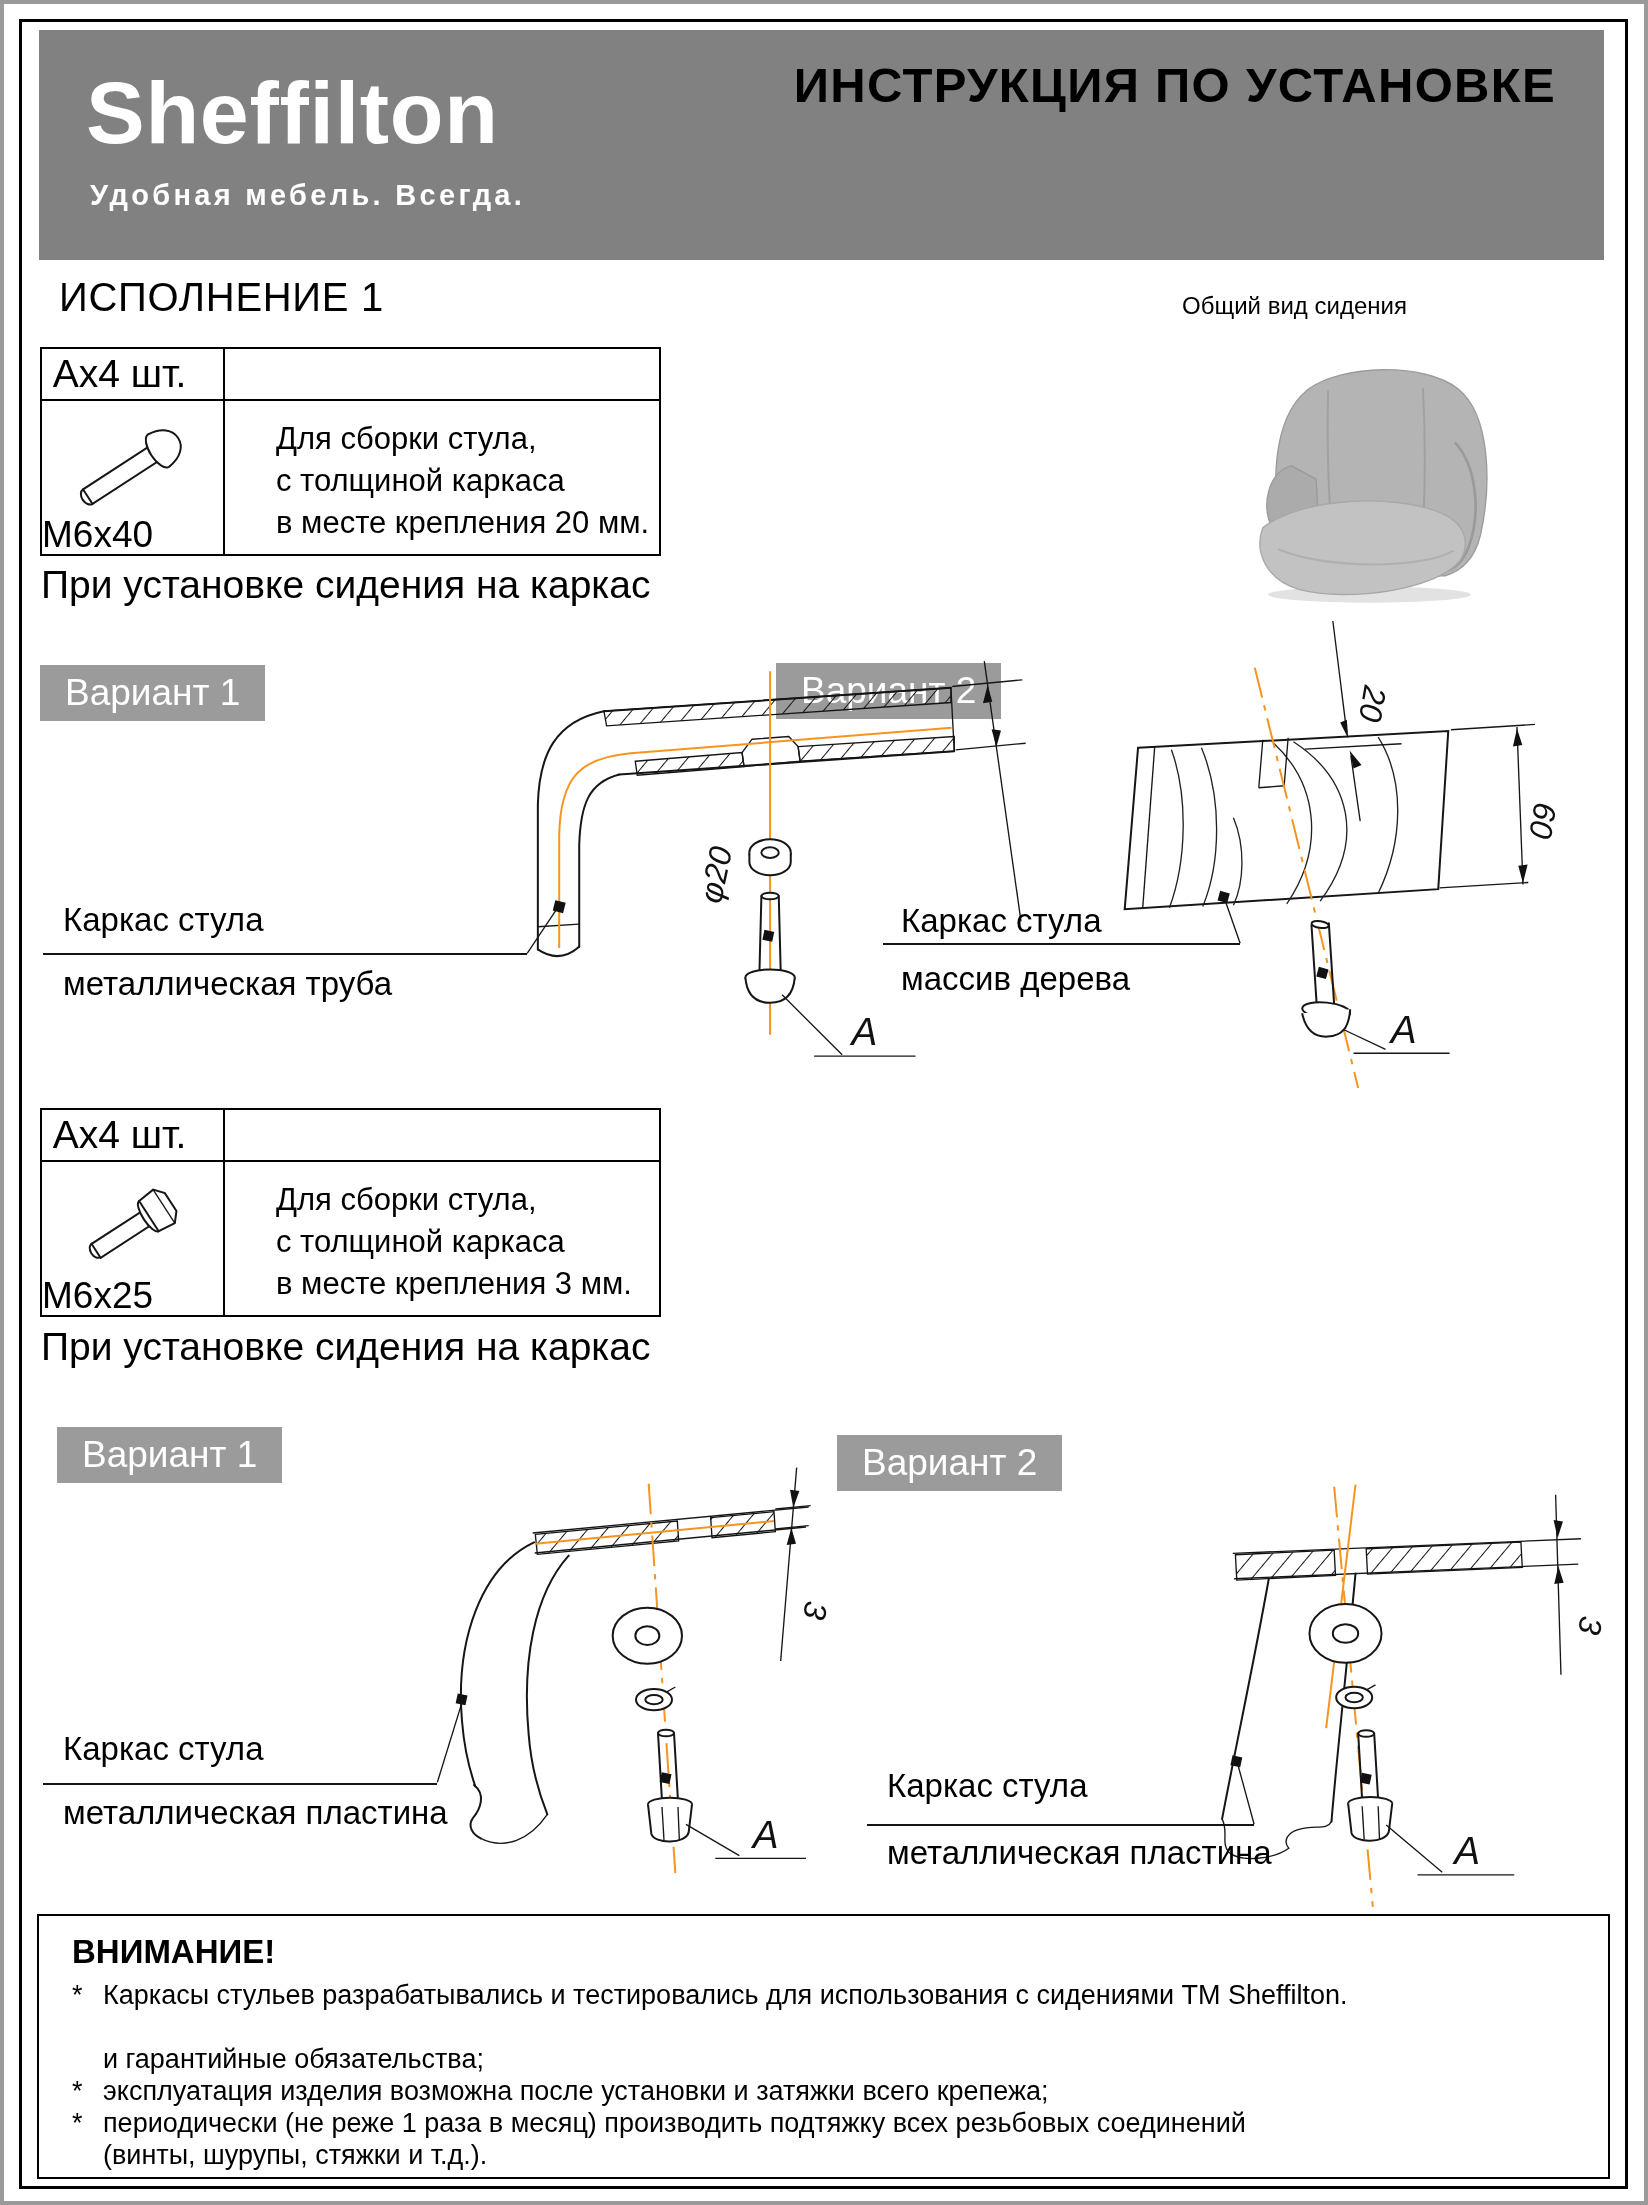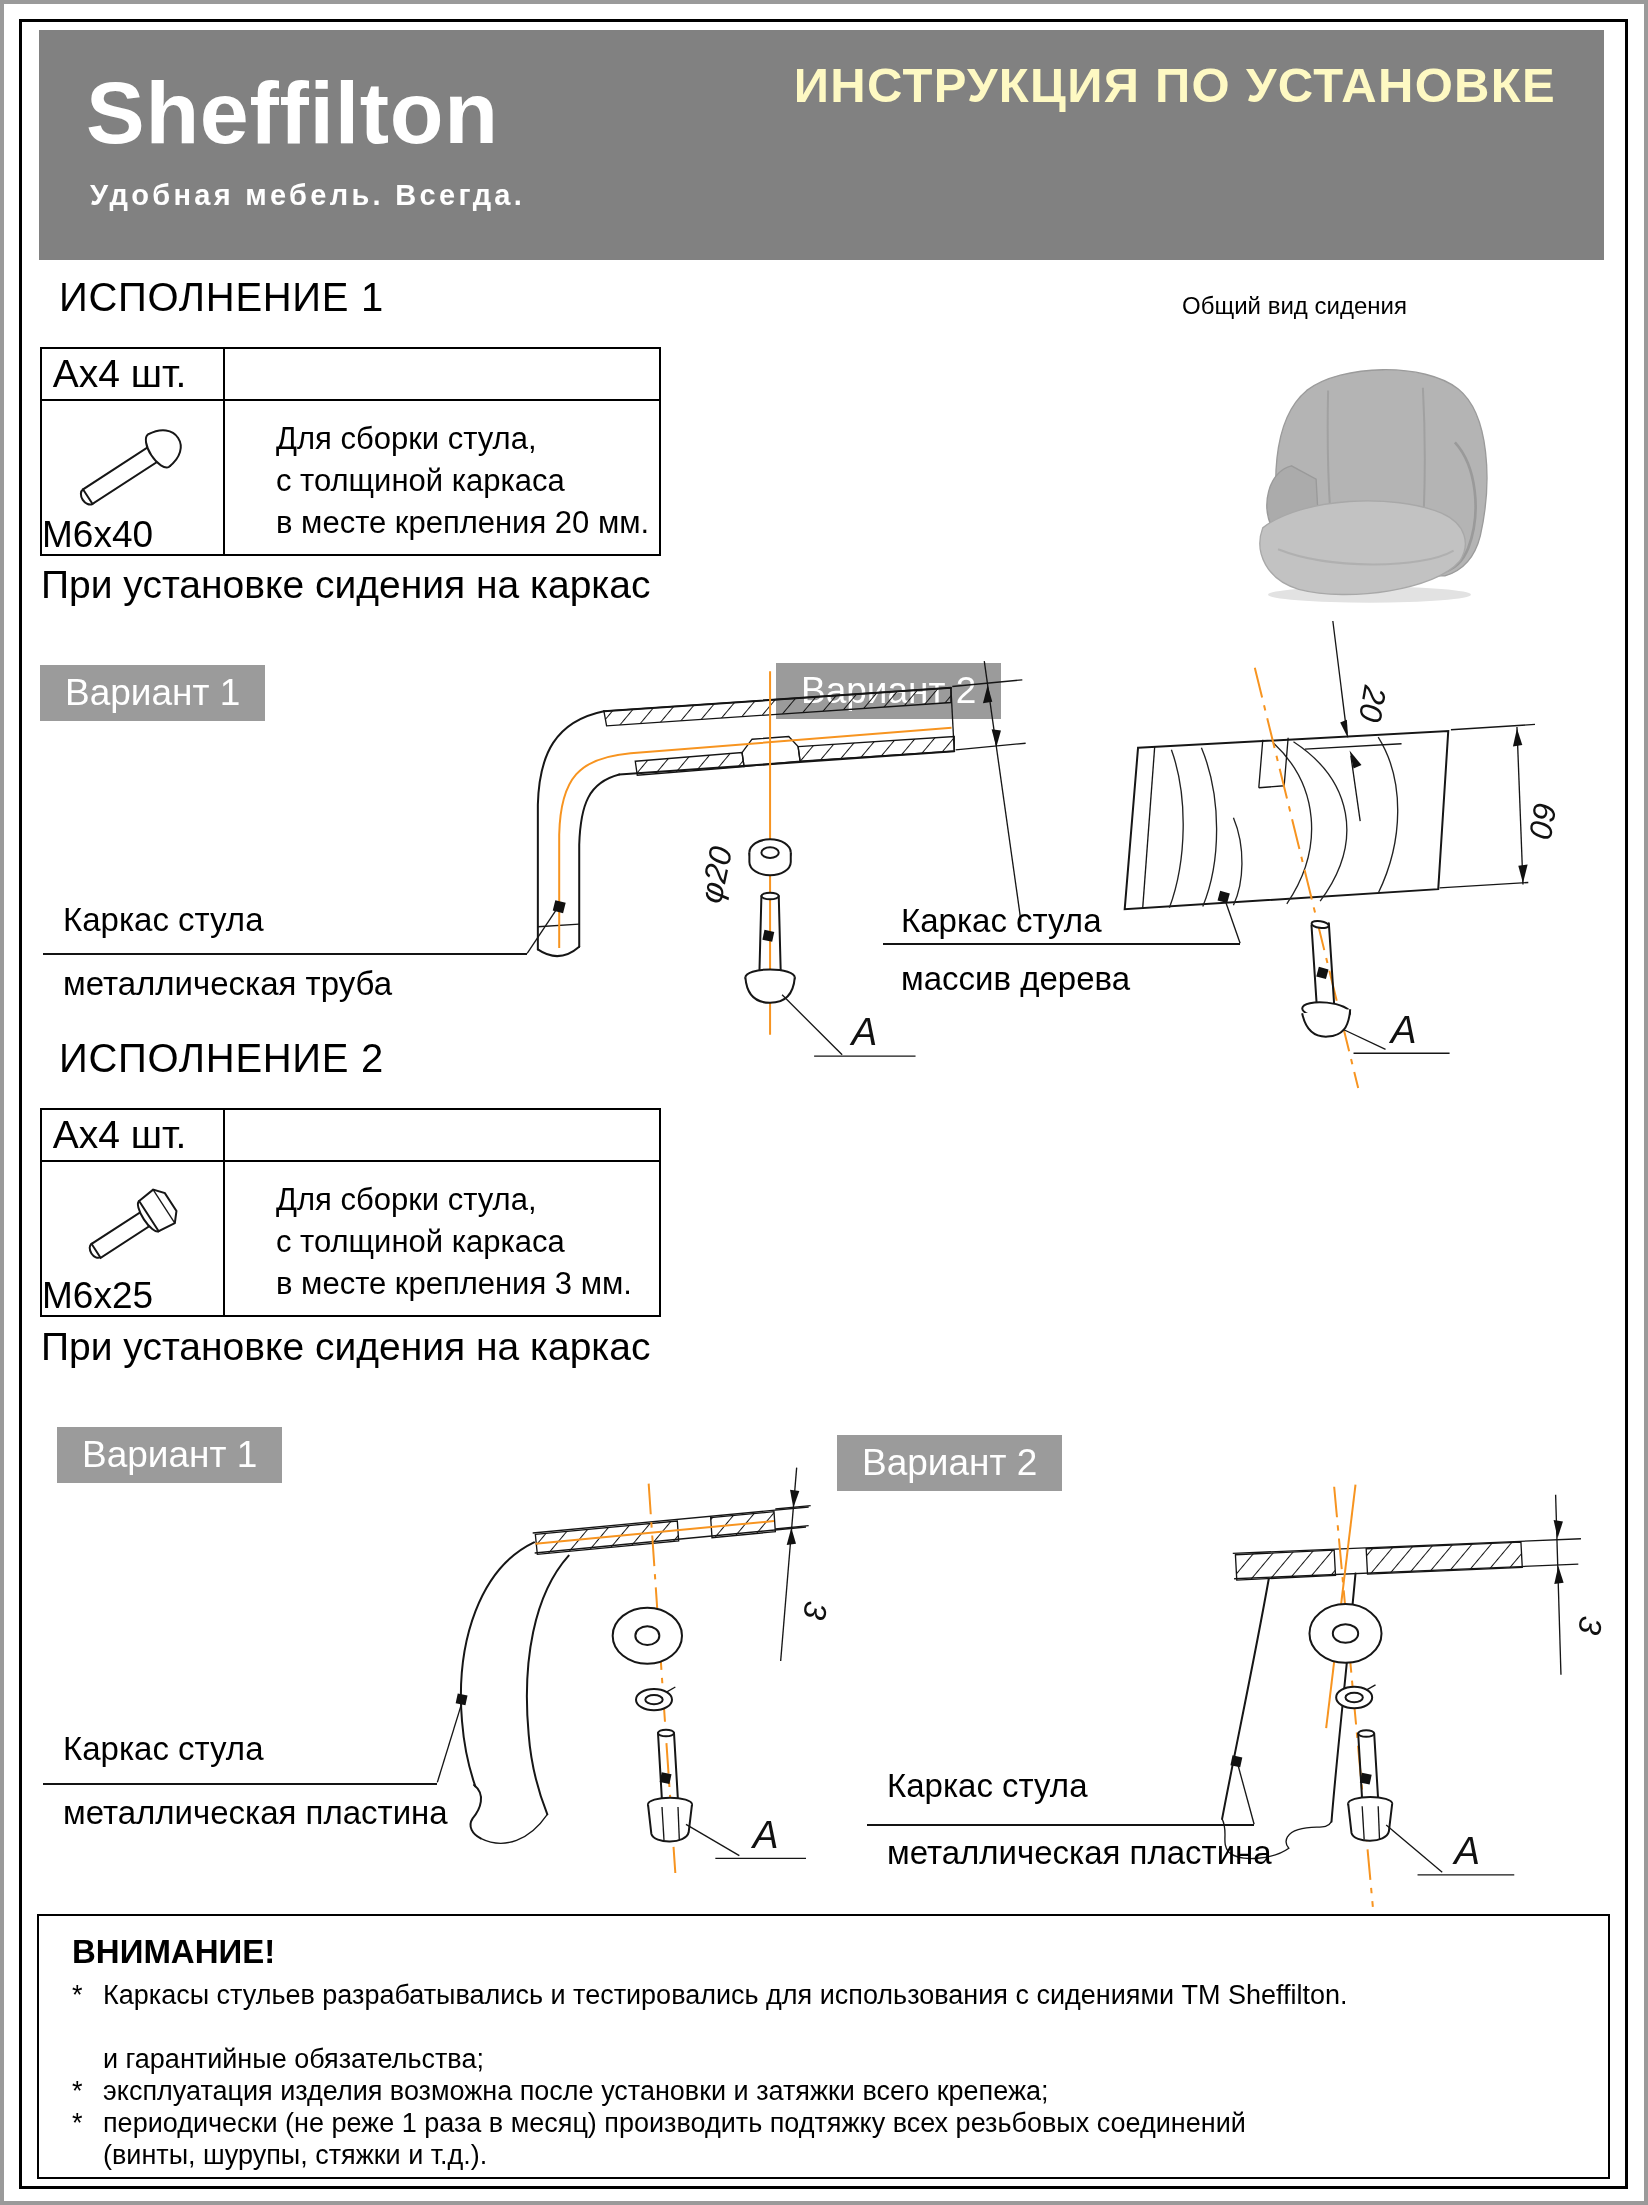--- a/index.html
+++ b/index.html
@@ -4,21 +4,21 @@
 <style>
   *{box-sizing:border-box;margin:0;padding:0}
   body{background:#e8e8e8;font-family:"Liberation Sans",sans-serif;color:#000}
   .page{position:relative;width:1648px;height:2205px;background:#fff;overflow:hidden}
   .abs{position:absolute}
   .outer-frame{left:0;top:0;width:1648px;height:2205px;border:4px solid #9a9a9a}
   .black-border{left:18.7px;top:18.7px;width:1609px;height:2170px;border:3.3px solid #000}
   .header{left:39px;top:30px;width:1565px;height:230px;background:#818181}
   .logo{left:47px;top:32px;font-size:88px;font-weight:bold;color:#fff;letter-spacing:0.7px}
   .tagline{left:51px;top:149px;font-size:29px;font-weight:bold;color:#fff;letter-spacing:3.3px}
-  .title1{right:48px;top:27px;font-size:49px;font-weight:bold;color:#fef9c3;letter-spacing:1.3px;white-space:nowrap}
+  .title1{right:48px;top:27px;font-size:49px;font-weight:bold;color:#000000;letter-spacing:1.3px;white-space:nowrap}
   .title2{right:48px;top:131px;font-size:49px;font-weight:bold;color:#fff;letter-spacing:1.3px;white-space:nowrap}
   .h-exec{font-size:40px;letter-spacing:0.7px;white-space:nowrap}
   .overview-label{font-size:24px;white-space:nowrap}
   .kit{width:621px;height:209px;border:2px solid #000}
   .kit .col-div{position:absolute;left:181px;top:0;width:2px;height:100%;background:#000}
   .kit .row-div{position:absolute;left:0;top:50px;width:100%;height:2px;background:#000}
   .kit-qty{position:absolute;left:10.7px;top:0;height:50px;line-height:50px;font-size:39px;white-space:nowrap}
   .kit-part{position:absolute;left:0;top:165px;width:181px;text-align:left;font-size:37px}
   .kit-desc{position:absolute;left:234px;top:69px;font-size:31px;line-height:42px;white-space:nowrap}
   .note{font-size:39px;line-height:45px;white-space:nowrap}
@@ -194,21 +194,20 @@
       <line x1="512" y1="612" x2="576" y2="642" class="thin"></line>
       <line x1="528" y1="648" x2="672" y2="648" class="thin"></line>
       <text x="584" y="632" class="ctxt">A</text>
     </g>
   </svg>
 
   <div class="abs dlabel" style="left:901px;top:902px">Каркас стула</div>
   <div class="abs dline" style="left:883px;top:943px;width:357px"></div>
   <div class="abs dlabel" style="left:901px;top:960px">массив дерева</div>
 
-  <div class="abs h-exec" style="left:59px;top:1036px">ИСПОЛНЕНИЕ 2</div>
 
   <div class="abs kit" style="left:40px;top:1108px">
     <div class="col-div"></div>
     <div class="row-div"></div>
     <div class="kit-qty">Ах4 шт.</div>
     <svg style="left:27px;top:67px" width="133" height="100" viewBox="0 0 200 150">
       <g transform="rotate(-33 95 75)">
         <ellipse cx="30" cy="75" rx="8" ry="12" class="fw"></ellipse>
         <rect x="30" y="63" width="92" height="25" class="fw"></rect>
         <ellipse cx="125" cy="75" rx="9" ry="27" class="fw"></ellipse>

